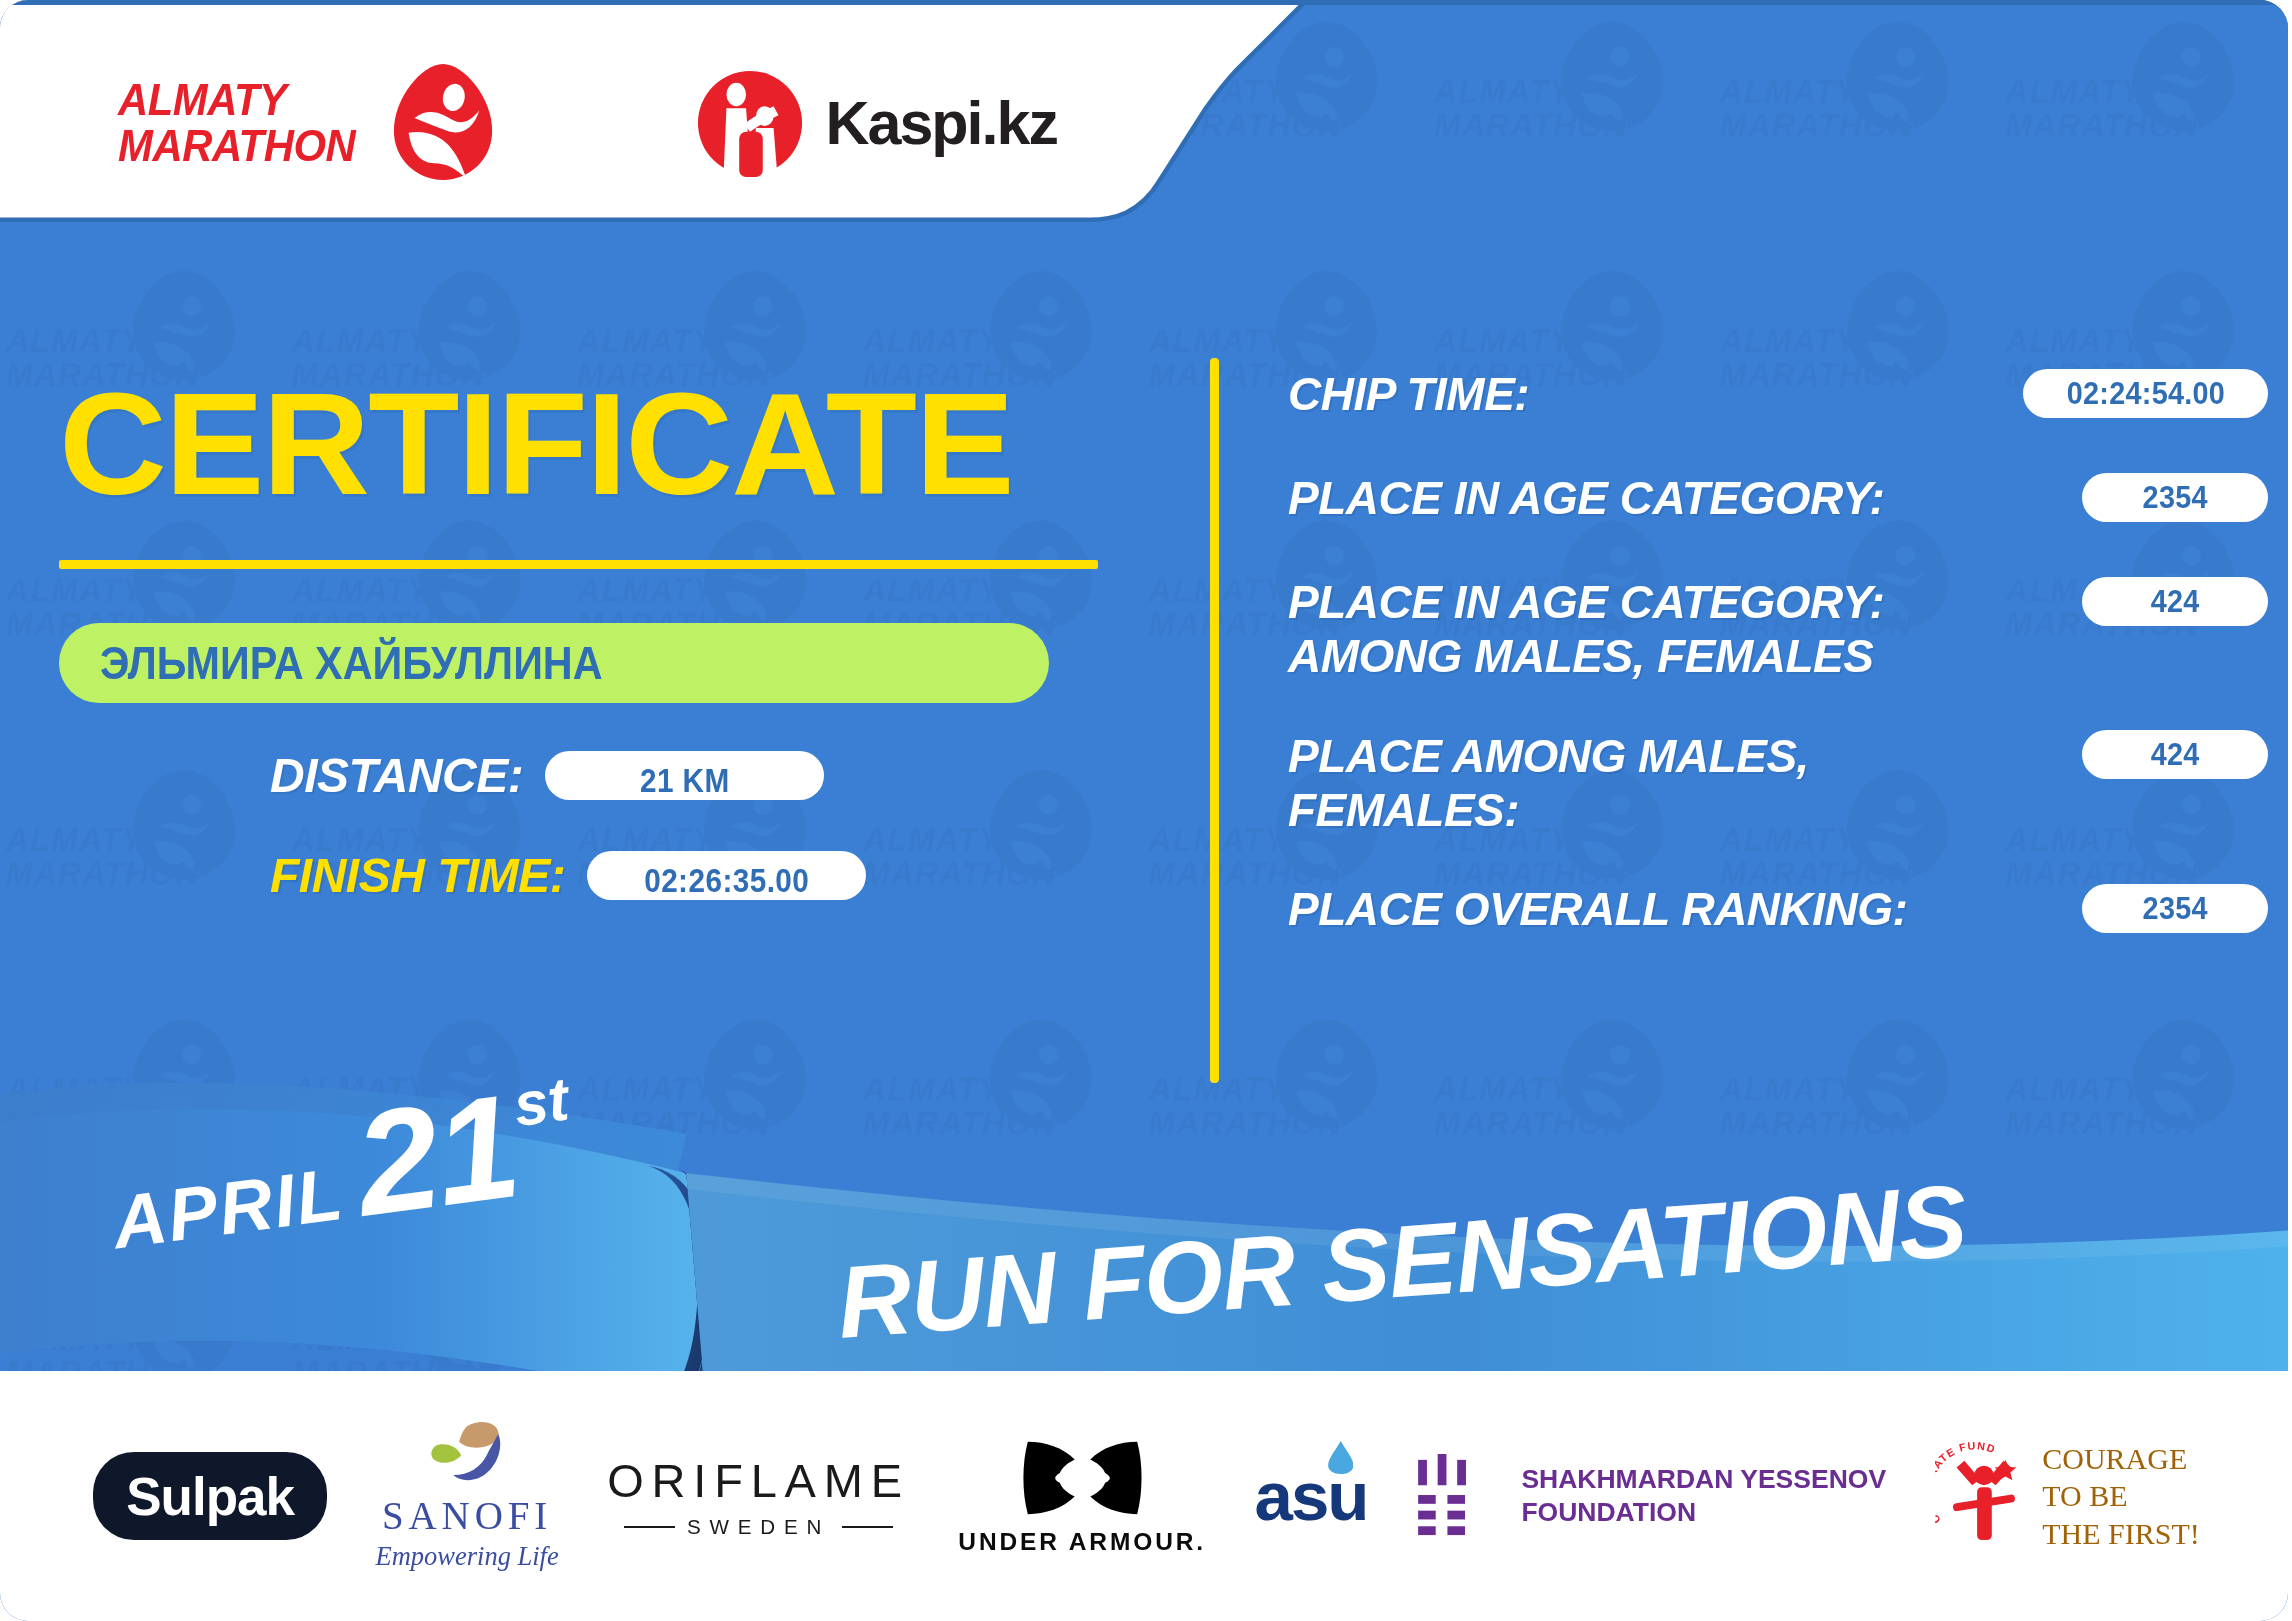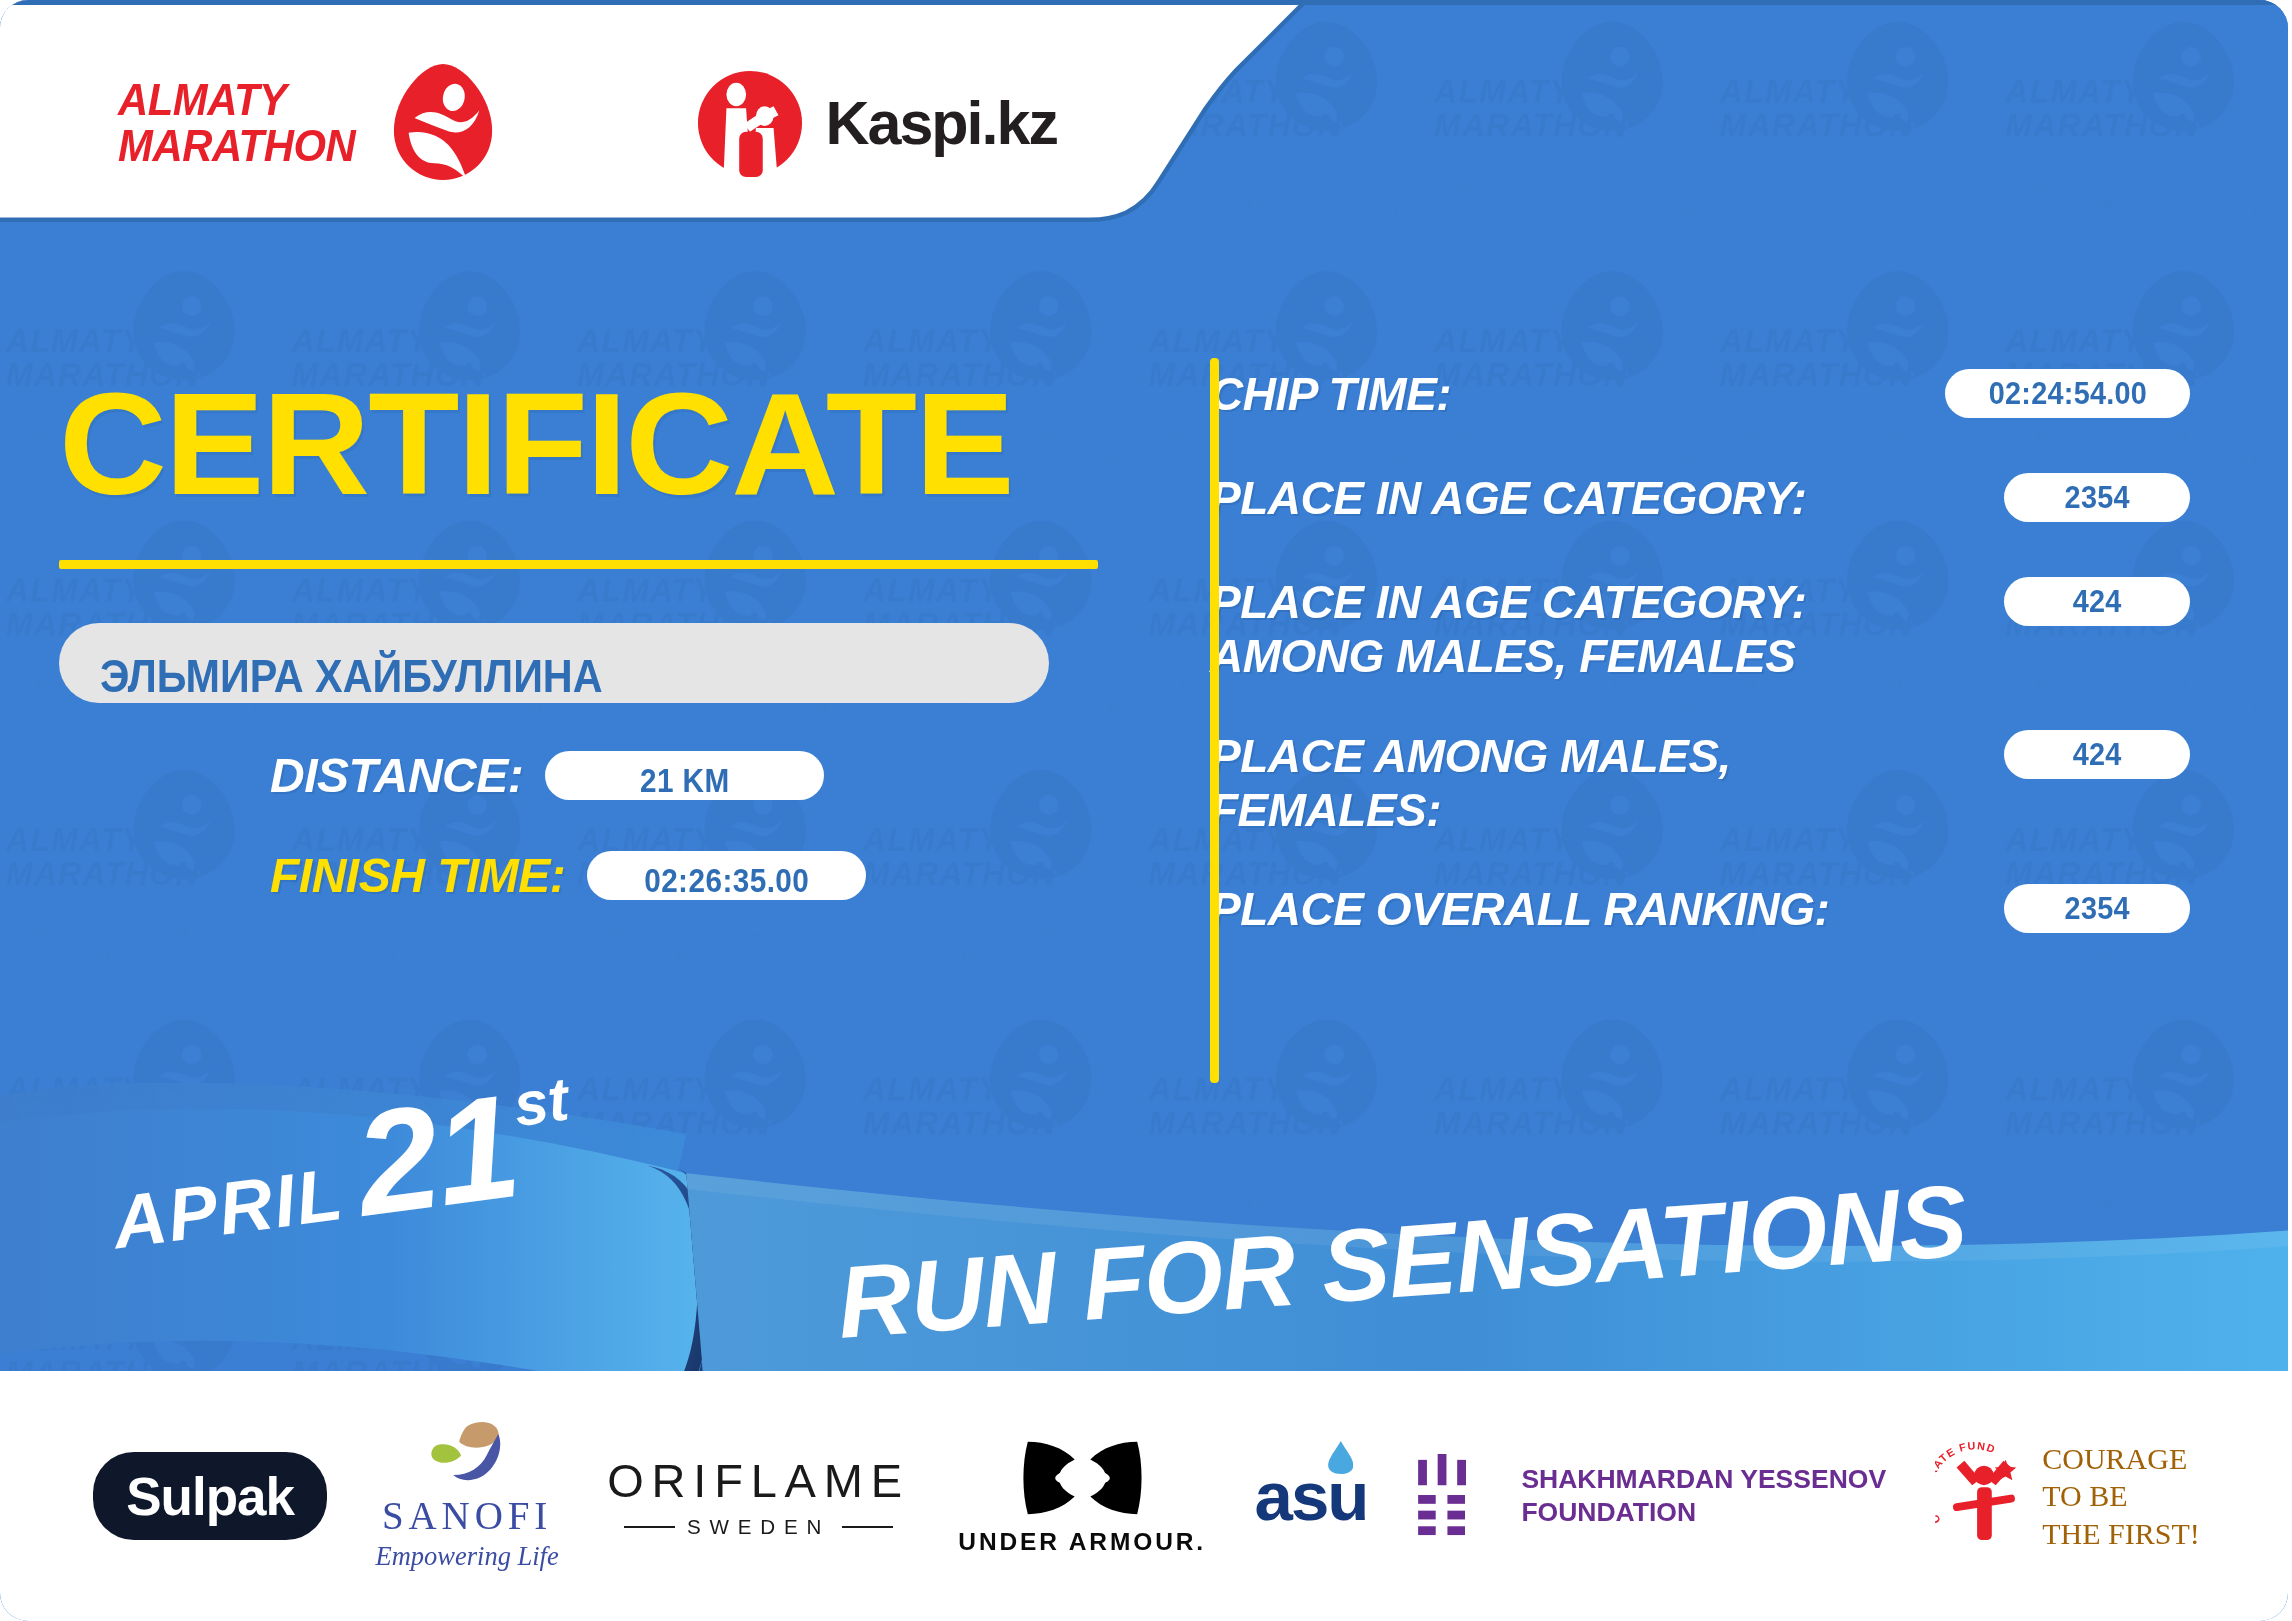--- a/index.html
+++ b/index.html
@@ -100,24 +100,24 @@
     margin-top: 43px;
     width: 1039px;
     height: 8.8px;
     background: #ffe000;
     border-radius: 2px;
   }
   .name-pill {
     margin-top: 54px;
     width: 990px;
     height: 80px;
-    background: #e5e5e5;
+    background: #bef264;
     border-radius: 41px;
     display: flex;
-    align-items: flex-end;
+    align-items: center;
     padding-left: 41px;
     box-sizing: border-box;
   }
   .name-text {
     color: #2f6db5;
     font-size: 47px;
     font-weight: bold;
     letter-spacing: 0px;
     font-family: "Liberation Sans", sans-serif;
     transform: scaleX(0.88);
@@ -167,21 +167,21 @@
     width: 8.8px;
     height: 725px;
     background: #ffe000;
     border-radius: 3.9px;
     z-index: 5;
   }
 
   
   .right-col {
     position: absolute;
-    left: 1210px;
+    left: 1288px;
     top: 365px;
     width: 980px;
   }
   .stat-row {
     display: flex;
     align-items: flex-start;
     justify-content: space-between;
     margin-bottom: 43px;
     min-height: 61px;
   }

